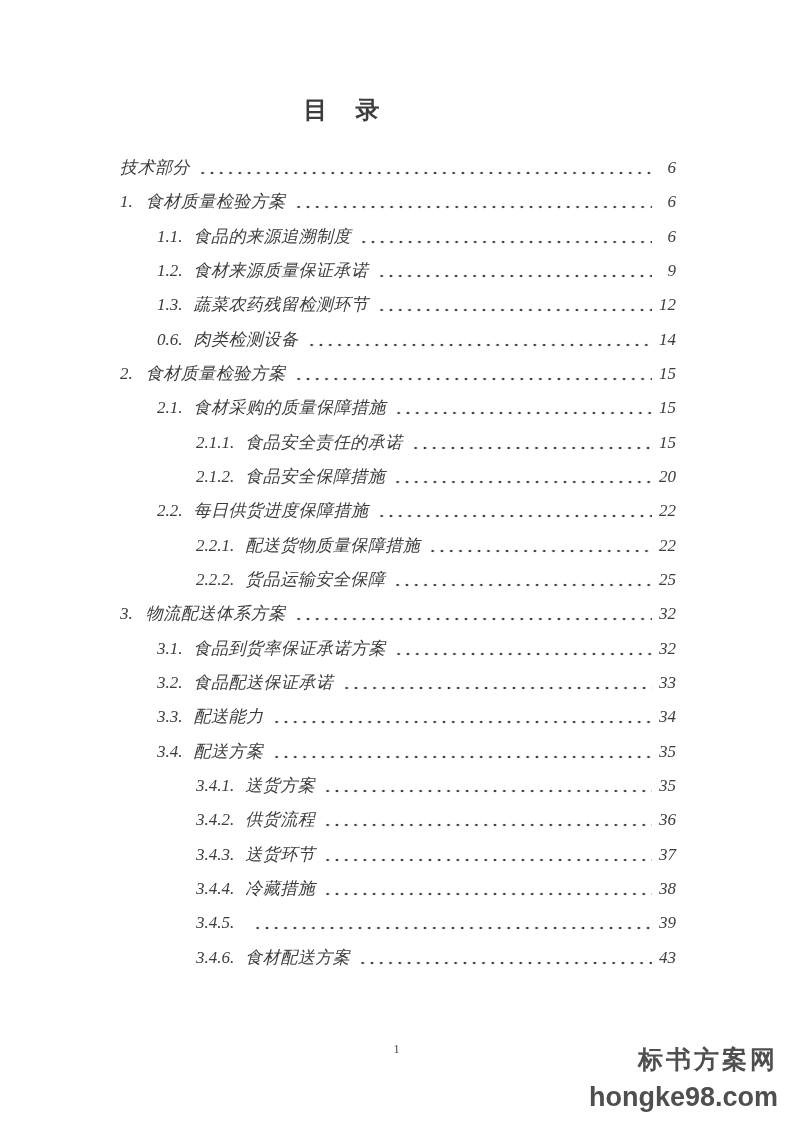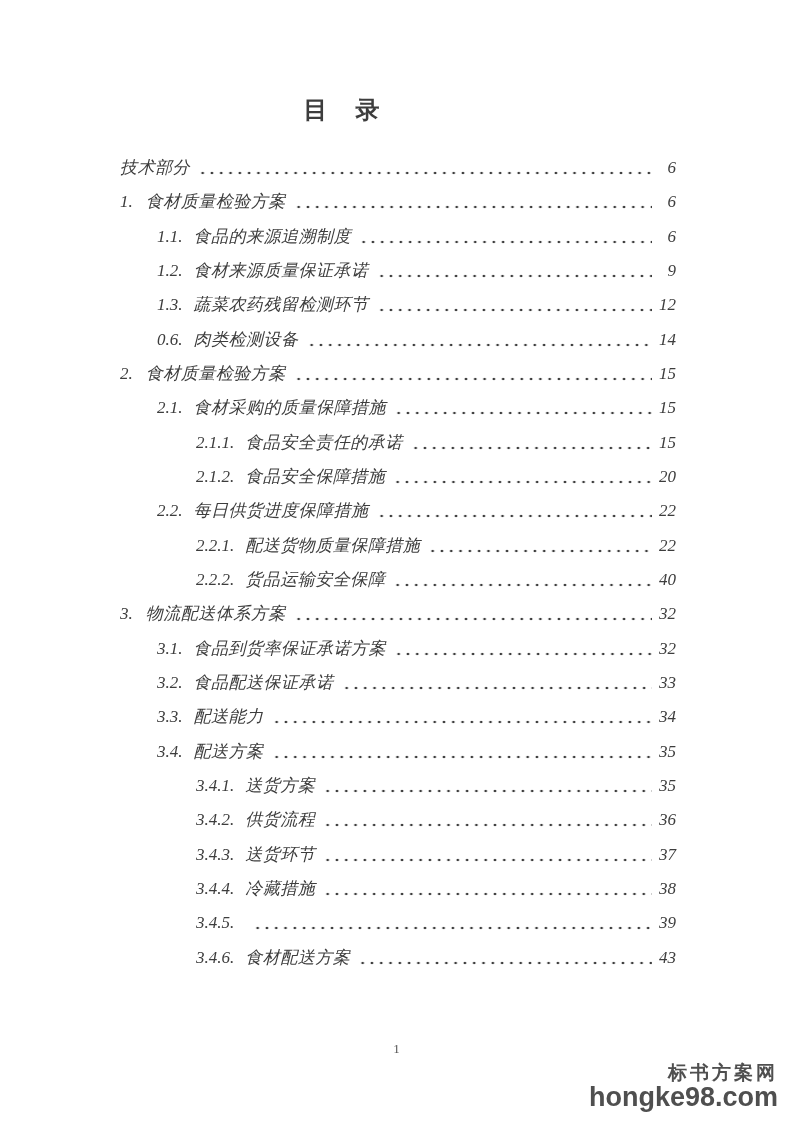--- a/index.html
+++ b/index.html
@@ -77,23 +77,23 @@
     position: absolute;
     right: 15px;
     bottom: 11px;
     text-align: right;
     color: var(--wm);
     font-family: "Liberation Sans", "DejaVu Sans", sans-serif;
     font-weight: bold;
     line-height: 1.0;
   }
   .wm-name {
-    font-size: 19px;
+    font-size: 25px;
     letter-spacing: 3px;
-    margin-bottom: 2px;
+    margin-bottom: 12px;
   }
   .wm-url {
     font-size: 27px;
     letter-spacing: 0px;
   }
 </style>
 </head>
 <body>
 
 <div class="page">
@@ -169,21 +169,21 @@
       <div class="toc-row level-2">
         <span class="toc-num">2.2.1.</span>
         <span class="toc-label">配送货物质量保障措施</span>
         <span class="leader"></span>
         <span class="toc-page">22</span>
       </div>
       <div class="toc-row level-2">
         <span class="toc-num">2.2.2.</span>
         <span class="toc-label">货品运输安全保障</span>
         <span class="leader"></span>
-        <span class="toc-page">40</span>
+        <span class="toc-page">25</span>
       </div>
       <div class="toc-row level-0">
         <span class="toc-num">3.</span>
         <span class="toc-label">物流配送体系方案</span>
         <span class="leader"></span>
         <span class="toc-page">32</span>
       </div>
       <div class="toc-row level-1">
         <span class="toc-num">3.1.</span>
         <span class="toc-label">食品到货率保证承诺方案</span>

